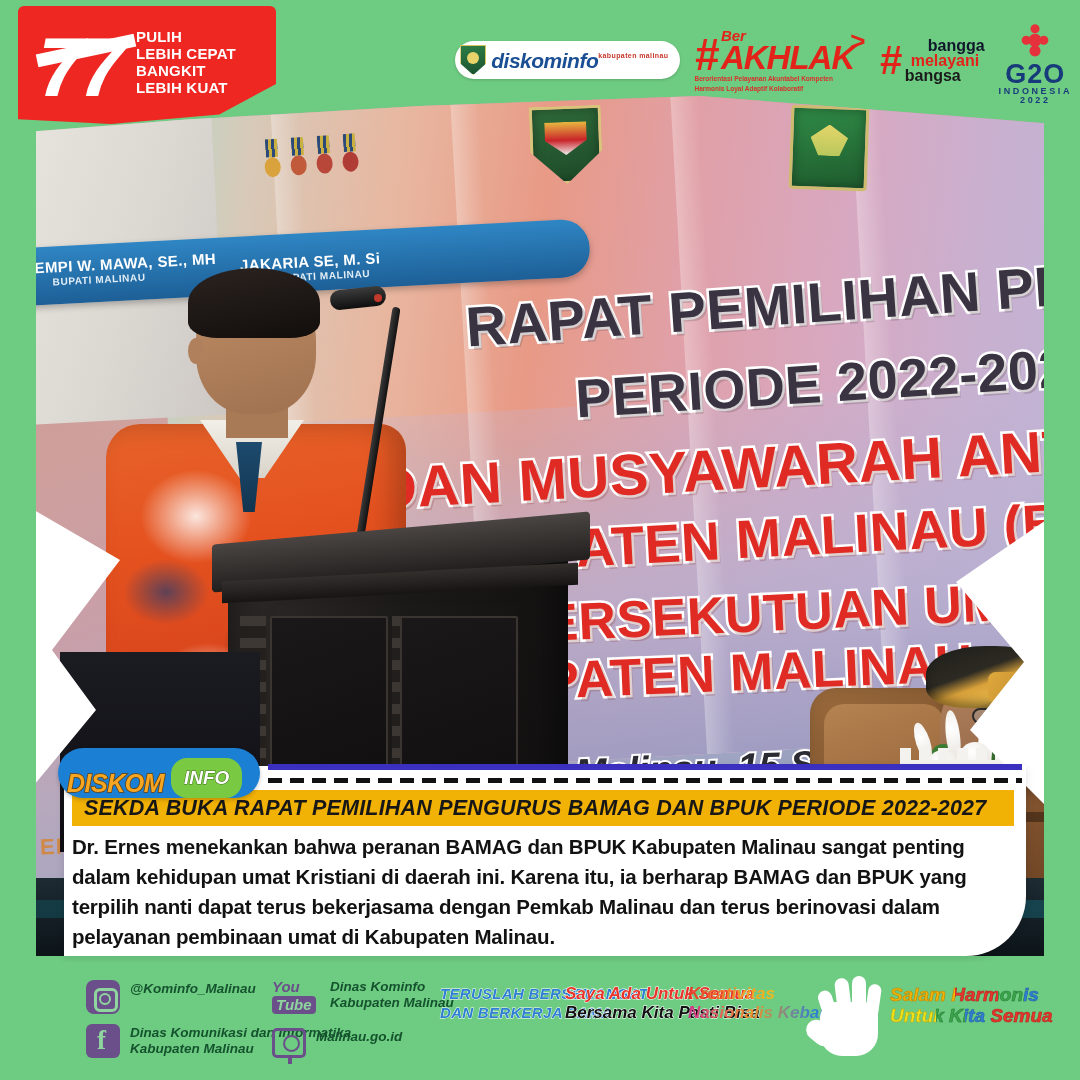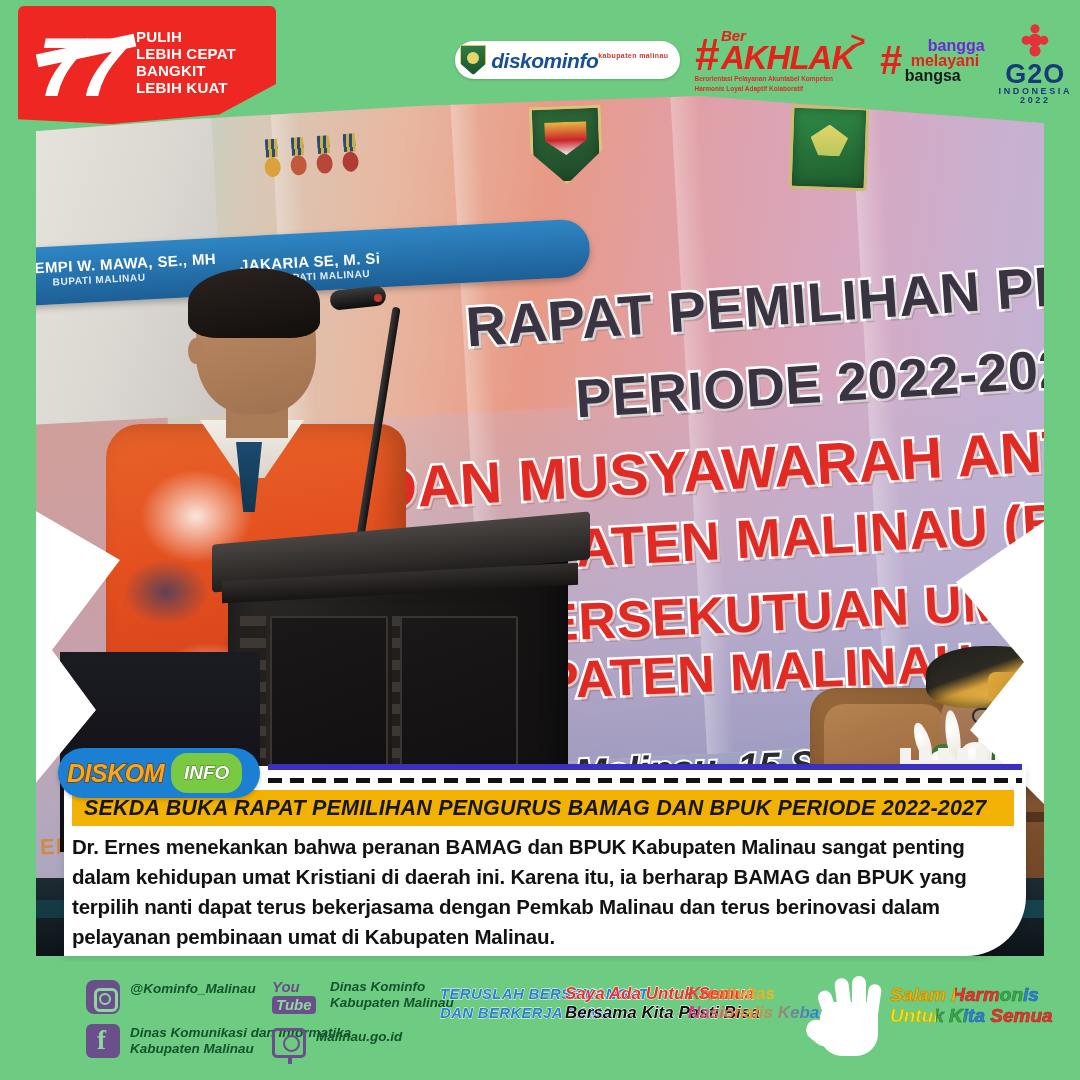--- a/index.html
+++ b/index.html
@@ -321,21 +321,21 @@
   .akh-hash{ color:#e32219; font-size:44px; font-weight:900; font-style:italic; line-height:36px; }
   .akh-col{ display:flex; flex-direction:column; line-height:1; }
   .akh-ber{ color:#e32219; font-size:15px; font-weight:900; font-style:italic; }
   .akh-main{ color:#e32219; font-size:33px; font-weight:900; font-style:italic; letter-spacing:-1px; line-height:30px; }
   .akh-arrow{ color:#e32219; font-size:26px; font-weight:900; align-self:flex-start; margin-left:-6px; }
   .akh-tag{ color:#d9302a; font-size:6.5px; font-weight:700; line-height:8px; margin-top:2px; }
 
   .logo-bangga{ display:flex; align-items:center; gap:3px; }
   .bg-hash{ color:#e32219; font-size:40px; font-weight:900; font-style:italic; line-height:34px; }
   .bg-col{ display:flex; flex-direction:column; line-height:15px; }
-  .bg-1{ color:#6d28d9; font-size:16px; font-weight:900;margin-left:23px; }
+  .bg-1{ color:#0f172a; font-size:16px; font-weight:900;margin-left:23px; }
   .bg-2{ color:#e32219; font-size:16px; font-weight:900;margin-left:6px; }
   .bg-3{ color:#1a1a1a; font-size:16px; font-weight:900; }
 
   .logo-g20{ display:flex; flex-direction:column; align-items:center; line-height:1; }
   .g20-orn{ width:44px; height:46px; background:
       radial-gradient(circle at 50% 30%, #e4313a 0 4px, transparent 5px),
       radial-gradient(circle at 30% 55%, #e4313a 0 4px, transparent 5px),
       radial-gradient(circle at 70% 55%, #e4313a 0 4px, transparent 5px),
       radial-gradient(circle at 50% 78%, #e4313a 0 5px, transparent 6px),
       radial-gradient(circle at 50% 55%, #e4313a 0 6px, transparent 7px);
@@ -347,21 +347,21 @@
   
   .caption-card {
     position:absolute; left:64px; top:766px; width:962px; height:190px;
     background:#fff; z-index:12;
     border-radius:0 0 60px 0;
     box-shadow:0 2px 8px rgba(0,0,0,.12);
   }
   .diskom-badge {
     position:absolute; left:58px; top:748px; width:202px; height:50px; z-index:16;
     background:#1b7fd4; border-radius:26px;
-    display:flex; align-items:center; gap:7px; padding:0 9px;
+    display:flex; align-items:flex-end; gap:7px; padding:0 9px;
     box-shadow:0 2px 4px rgba(0,0,0,.2);
   }
   .diskom-word{ color:#f5a623; font-size:25px; font-weight:900; font-style:italic;
     -webkit-text-stroke:1.5px #6b3f06; paint-order:stroke fill; letter-spacing:-.5px; }
   .info-pill{ background:#7ac943; border-radius:16px; padding:9px 13px; color:#fff;
     font-size:19px; font-weight:900; font-style:italic; -webkit-text-stroke:1px #3f6e1c; paint-order:stroke fill; }
 
   .rule-solid{ position:absolute; left:268px; top:764px; width:754px; height:6px; background:#3a2fbf; z-index:14; }
   .rule-dash{ position:absolute; left:268px; top:778px; width:754px; height:5px; z-index:14;
     background:repeating-linear-gradient(90deg,#111 0 14px, transparent 14px 22px); }

